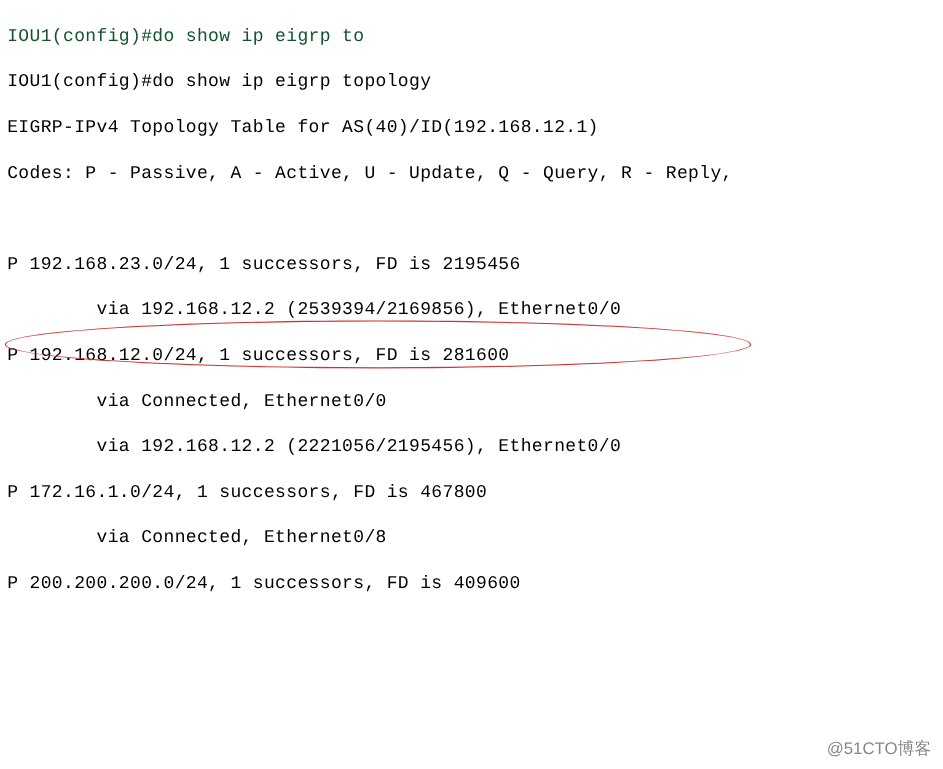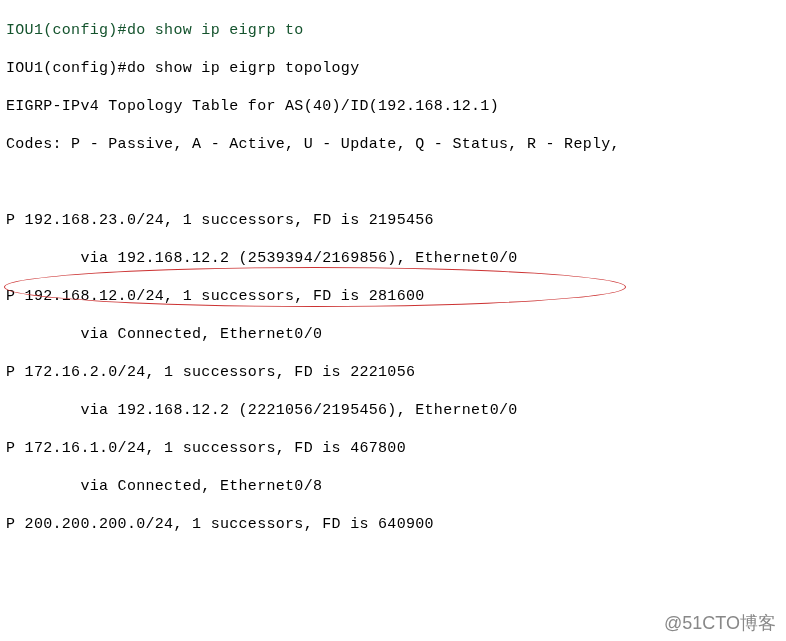--- a/index.html
+++ b/index.html
@@ -1,35 +1,34 @@
 <!DOCTYPE html>
 <html><head>
 <meta charset="utf-8">
 <style>
 html,body{margin:0;padding:0;width:786px;height:641px;background:#fff;font-family:"Courier New",monospace;font-size:15px;line-height:19px;color:#000;overflow:hidden}
 .term{white-space:pre;letter-spacing:0.3px}
 .top{padding:2px 6px 0 6px;position:relative}
 .cut{color:#14532d}
 .ellipse{position:absolute;border:1px solid #c33;border-radius:50%;pointer-events:none}
-.watermark{position:absolute;bottom:8px;right:10px;color:#888;font-family:sans-serif;font-size:18px}
+.watermark{position:absolute;bottom:8px;right:10px;color:#888;font-family:sans-serif;font-size:14px}
 </style>
 </head>
 <body>
 
 <div class="term top">
 <div class="cut">IOU1(config)#do show ip eigrp to</div>
 <div>IOU1(config)#do show ip eigrp topology</div>
 <div>EIGRP-IPv4 Topology Table for AS(40)/ID(192.168.12.1)</div>
-<div>Codes: P - Passive, A - Active, U - Update, Q - Status, R - Reply,</div>
+<div>Codes: P - Passive, A - Active, U - Update, Q - Query, R - Reply,</div>
 <div> </div>
 <div>P 192.168.23.0/24, 1 successors, FD is 2195456</div>
 <div>        via 192.168.12.2 (2539394/2169856), Ethernet0/0</div>
 <div>P 192.168.12.0/24, 1 successors, FD is 281600</div>
 <div>        via Connected, Ethernet0/0</div>
-<div>P 172.16.2.0/24, 1 successors, FD is 2221056</div>
 <div>        via 192.168.12.2 (2221056/2195456), Ethernet0/0</div>
 <div>P 172.16.1.0/24, 1 successors, FD is 467800</div>
 <div>        via Connected, Ethernet0/8</div>
-<div>P 200.200.200.0/24, 1 successors, FD is 640900</div>
+<div>P 200.200.200.0/24, 1 successors, FD is 409600</div>
 <div class="ellipse" style="left:4px;top:267px;width:620px;height:38px"></div>
 </div>
 
 <div class="watermark">@51CTO博客</div>
 
 </body></html>

